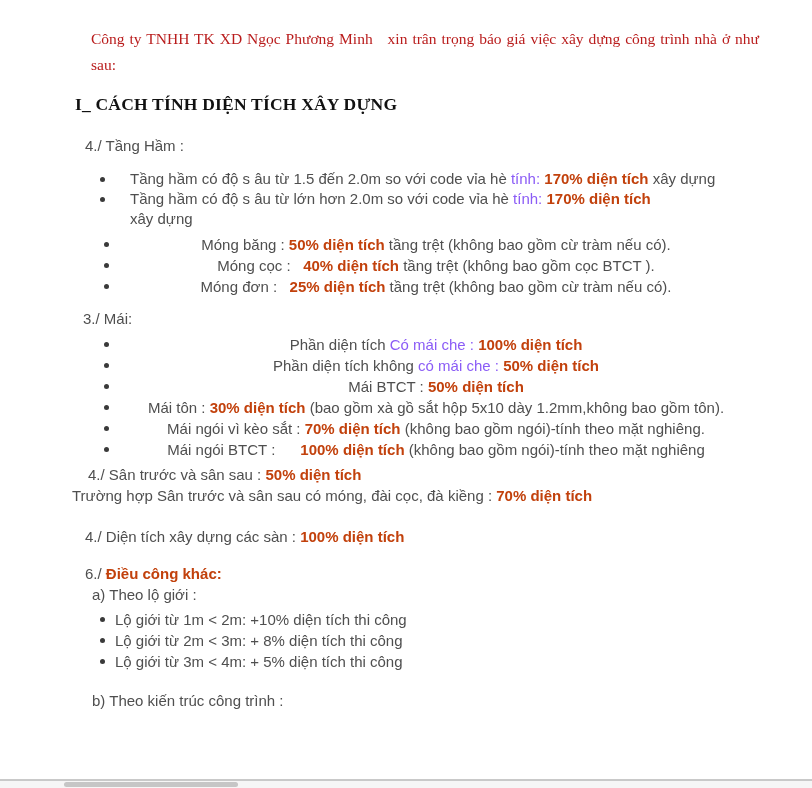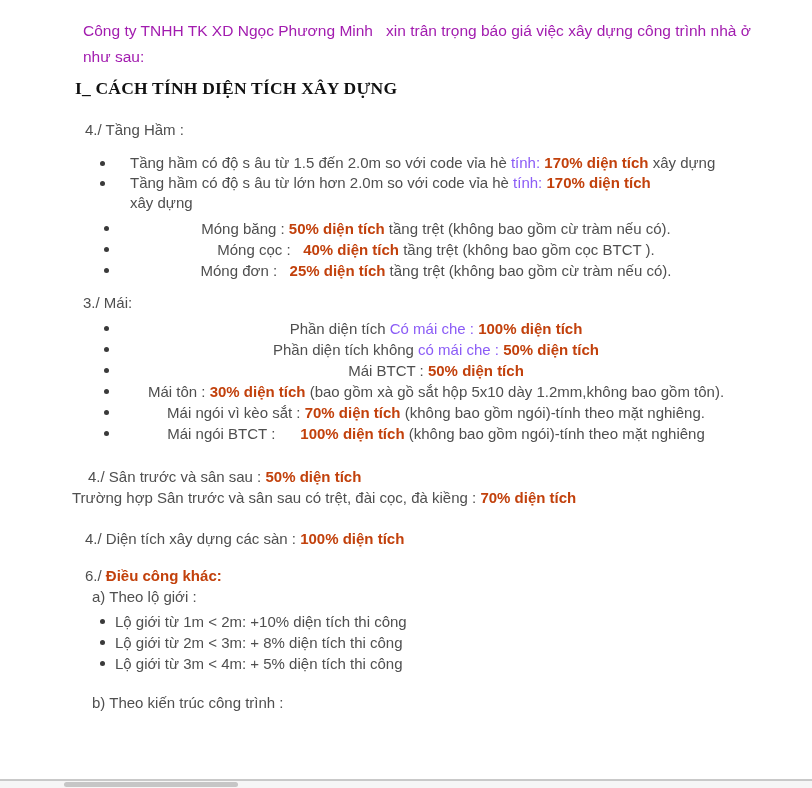--- a/index.html
+++ b/index.html
@@ -10,26 +10,26 @@
     overflow: hidden;
     position: relative;
   }
   .doc {
     padding: 10px 70px 0 75px;
     font-family: "Liberation Sans", sans-serif;
     font-size: 15px;
     color: #4f4f4f;
   }
   .intro {
-    margin: 8px;
+    margin: 16px;
     width: 668px;
-    font-family: Liberation Sans, sans-serif;
+    font-family: Liberation Serif, serif;
     font-size: 15.5px;
     line-height: 26px;
-    color: #a21caf;
+    color: #b91c1c;
     text-align: justify;
   }
   h1.title {
     margin: 8px 0 0 0;
     font-family: "Liberation Serif", serif;
     font-size: 17.5px;
     line-height: 20px;
     font-weight: bold;
     color: #111111;
     letter-spacing: 0.2px;
@@ -57,21 +57,21 @@
   ul.u1 li.wrap { max-width: 592px; }
 
   ul.u2 { margin-top: 5px; text-align: center; }
   ul.u2 li { padding-left: 55px; }
   ul.u2 li::before { left: 29px; }
 
   ul.u3 { margin-top: 4px; }
   ul.u3 li { padding-left: 40px; }
   ul.u3 li::before { left: 25px; }
 
-  .s4-l1 { margin: 22px 0 0 13px; line-height: 21px; }
+  .s4-l1 { margin: 4px 0 0 13px; line-height: 21px; }
   .s4-l2 { margin: 0 0 0 -3px; line-height: 21px; }
   .s5-l  { margin: 20px 0 0 10px; line-height: 21px; }
   .s6-head { margin: 16px 0 0 10px; line-height: 21px; }
   .sub-a { margin: 0 0 0 17px; line-height: 21px; }
   .sub-b { margin: 18px 0 0 17px; line-height: 21px; }
 
   .bd { font-weight: bold; color: #c2410c; }
   .lt { color: #8b5cf6; }
 
   .hscrollbar {
@@ -114,21 +114,21 @@
   <ul class="u2">
     <li><span>Phần diện tích </span><span class="lt">Có mái che : </span><span class="bd">100% diện tích</span></li>
     <li><span>Phần diện tích không </span><span class="lt">có mái che : </span><span class="bd">50% diện tích</span></li>
     <li><span>Mái BTCT : </span><span class="bd">50% diện tích</span></li>
     <li><span>Mái tôn : </span><span class="bd">30% diện tích</span><span> (bao gồm xà gồ sắt hộp 5x10 dày 1.2mm,không bao gồm tôn).</span></li>
     <li><span>Mái ngói vì kèo sắt : </span><span class="bd">70% diện tích</span><span> (không bao gồm ngói)-tính theo mặt nghiêng.</span></li>
     <li><span>Mái ngói BTCT :&nbsp;&nbsp;&nbsp;&nbsp;&nbsp; </span><span class="bd">100% diện tích</span><span> (không bao gồm ngói)-tính theo mặt nghiêng</span></li>
   </ul>
 
   <div class="line s4-l1"><span>4./ Sân trước và sân sau : </span><span class="bd">50% diện tích</span></div>
-  <div class="line s4-l2"><span>Trường hợp Sân trước và sân sau có trệt, đài cọc, đà kiềng : </span><span class="bd">70% diện tích</span></div>
+  <div class="line s4-l2"><span>Trường hợp Sân trước và sân sau có móng, đài cọc, đà kiềng : </span><span class="bd">70% diện tích</span></div>
 
   <div class="line s5-l"><span>4./ Diện tích xây dựng các sàn : </span><span class="bd">100% diện tích</span></div>
 
   <div class="line s6-head"><span>6./ </span><span class="bd">Điều công khác:</span></div>
   <div class="line sub-a">a) Theo lộ giới :</div>
   <ul class="u3">
     <li>Lộ giới từ 1m &lt; 2m: +10% diện tích thi công</li>
     <li>Lộ giới từ 2m &lt; 3m: + 8% diện tích thi công</li>
     <li>Lộ giới từ 3m &lt; 4m: + 5% diện tích thi công</li>
   </ul>

